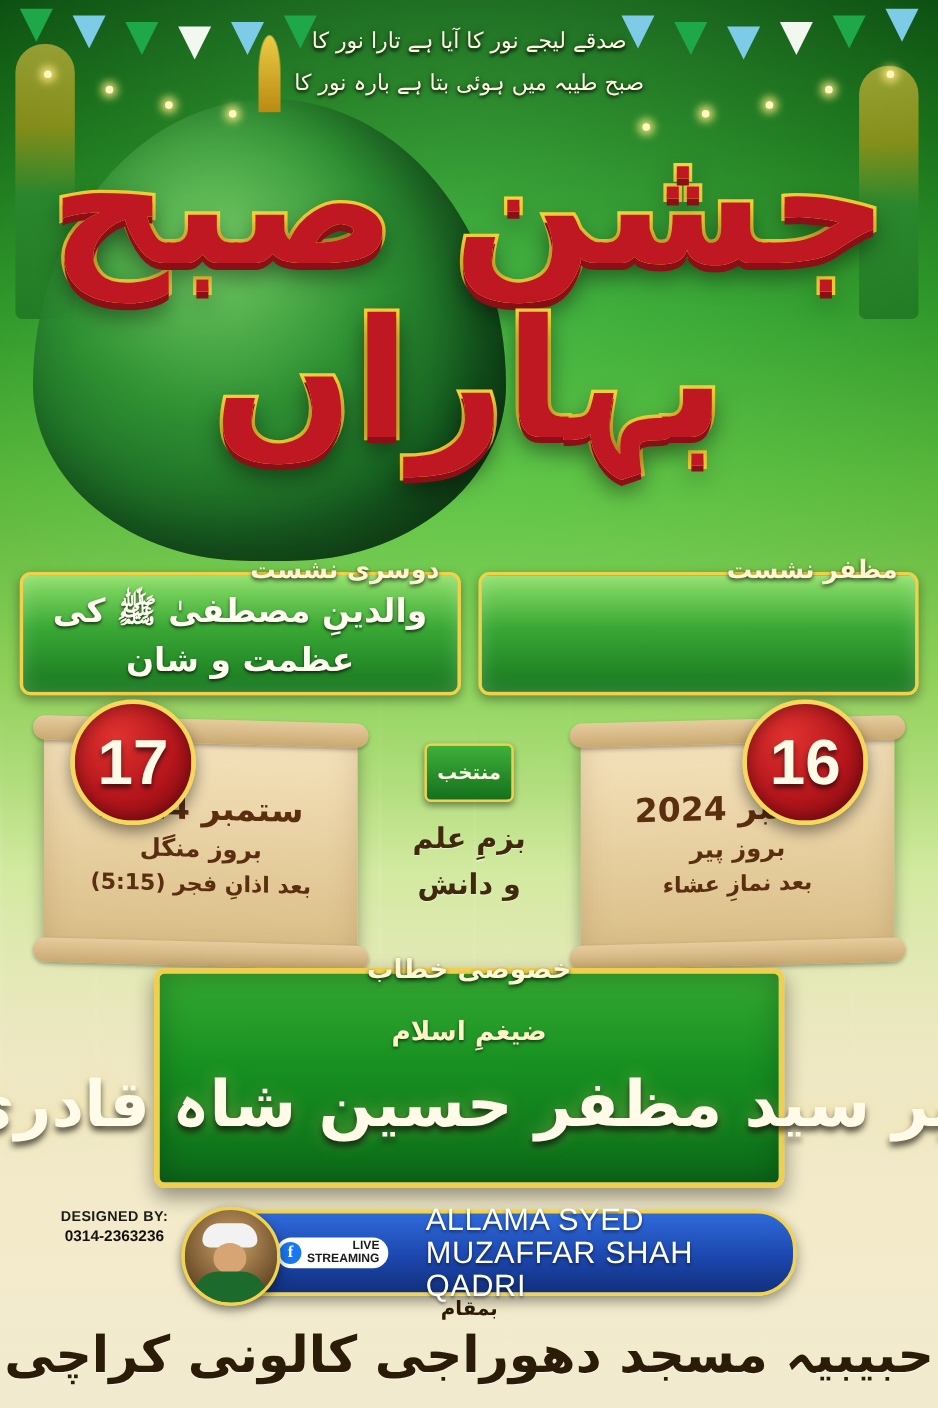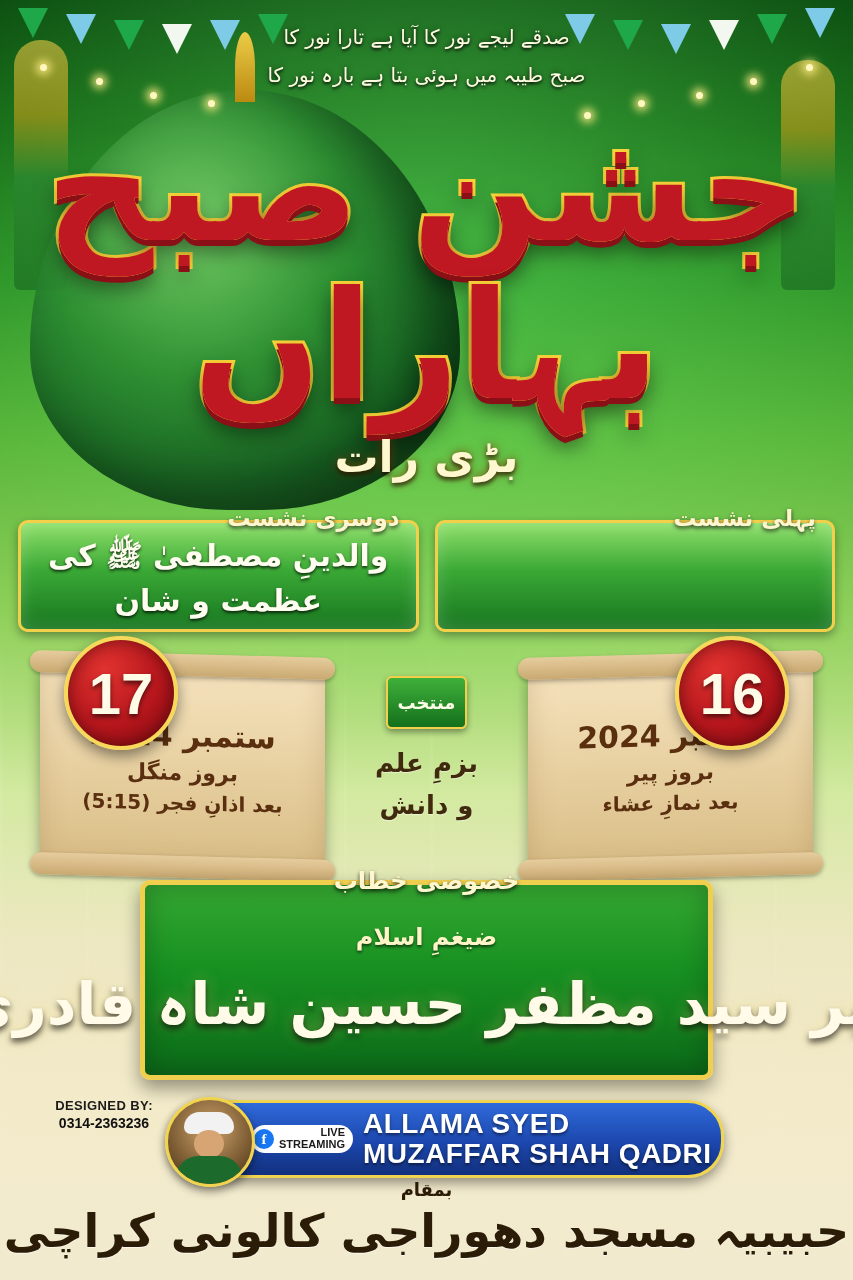--- a/index.html
+++ b/index.html
@@ -416,25 +416,26 @@
     font-family: "Liberation Sans", sans-serif;
     font-size: 11px;
     font-weight: bold;
     color: #1b1b1b;
     line-height: 1.05;
     text-align: right;
   }
   .live-name {
     font-family: "Liberation Sans", sans-serif;
     font-size: 28px;
-    font-weight: bold;
+    font-weight: normal;
     color: #ffffff;
     line-height: 1.08;
     text-shadow: 0 2px 3px rgba(0,0,0,0.5);
     letter-spacing: 0.5px;
+    margin-left: 24px;
   }
   
   .venue {
     position: absolute;
     left: 0; right: 0;
     bottom: 18px;
     text-align: center;
     direction: rtl;
   }
   .venue-crest {
@@ -490,26 +491,25 @@
     <div class="lightdot" style="right:262px; top:112px;"></div>
   </div>
 
   <div class="couplet">
     <div>صدقے لیجے نور کا آیا ہے تارا نور کا</div>
     <div>صبح طیبہ میں ہوئی بتا ہے بارہ نور کا</div>
   </div>
 
   <div class="title-wrap">
     <div class="title-main">جشن صبح بہاراں</div>
-    <div class="title-sub">بڑی رات</div>
   </div>
 
   <div class="sessions">
     <div class="session">
-      <span class="session-label">پہلی نشست</span>
+      <span class="session-label">مظفر نشست</span>
     </div>
     <div class="session">
       <span class="session-label">دوسری نشست</span>
       <span class="session-text">والدینِ مصطفیٰ ﷺ کی عظمت و شان</span>
     </div>
   </div>
 
   <div class="dates">
 
     <div class="scroll right">

